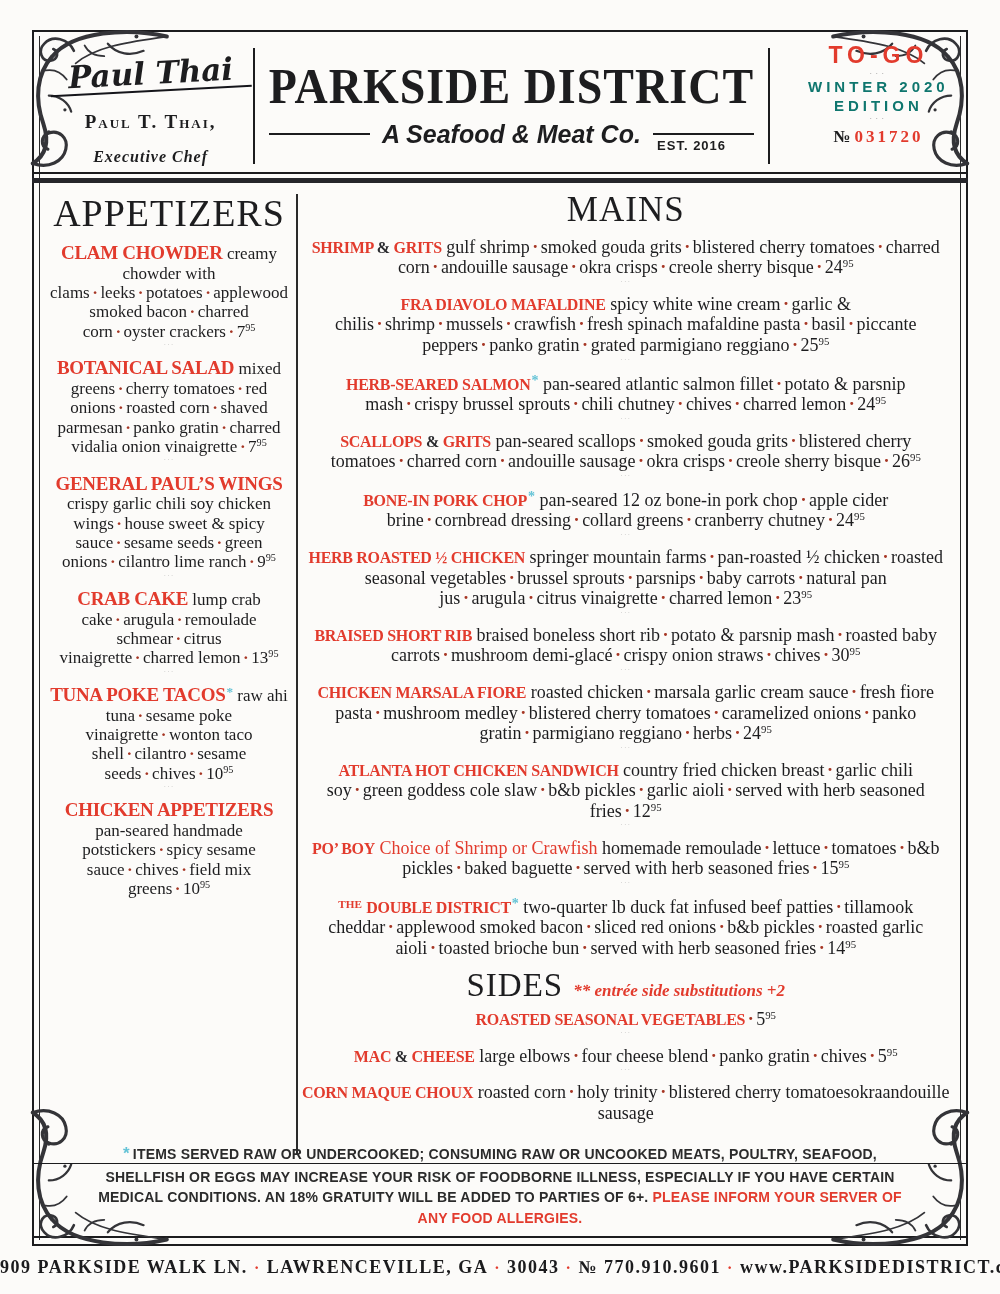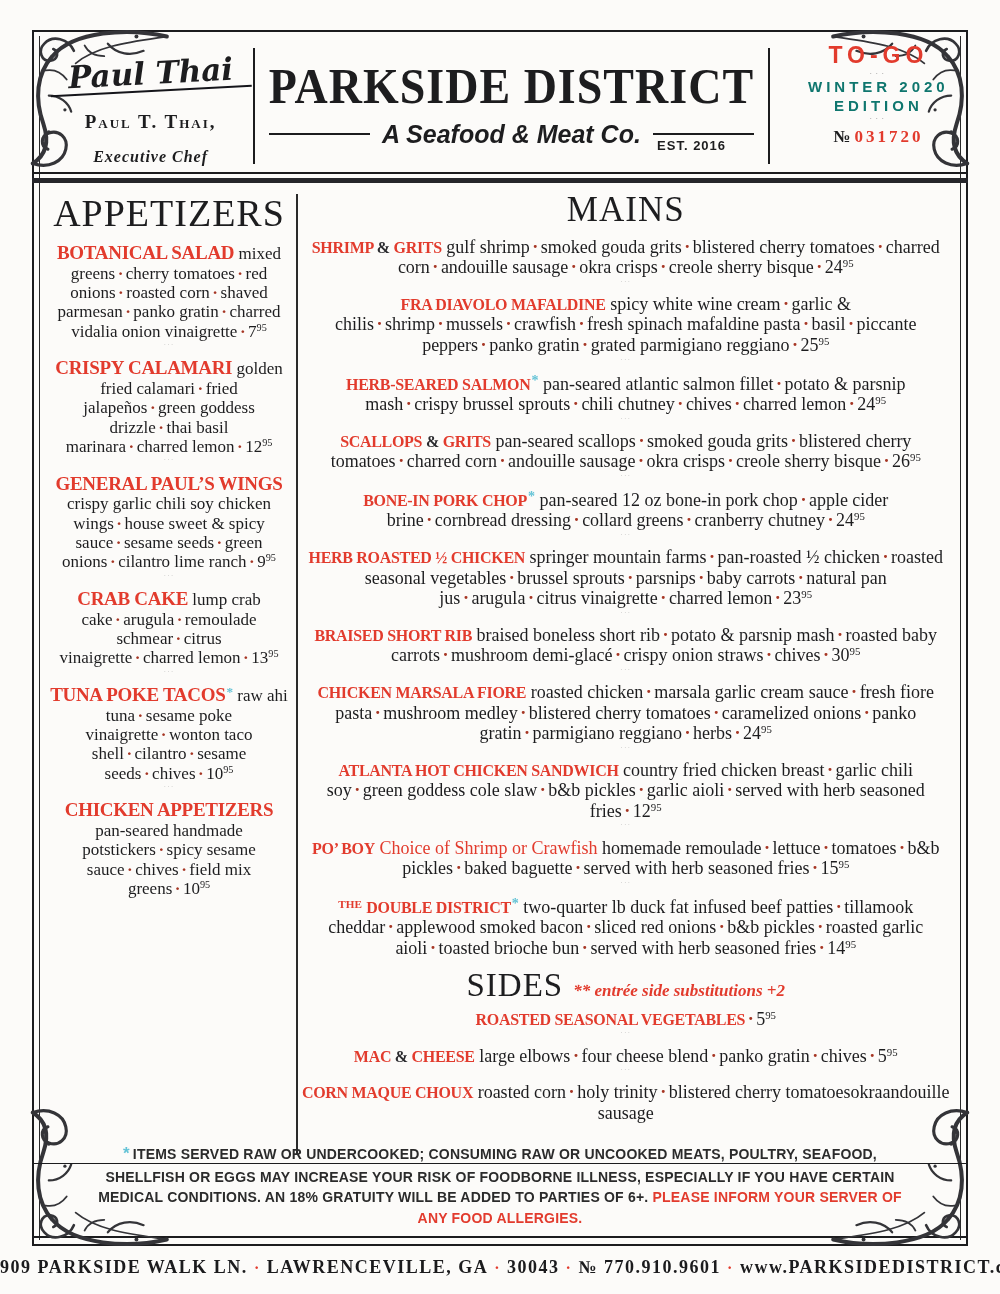--- a/index.html
+++ b/index.html
@@ -189,22 +189,22 @@
       </div>
     </div>
   </div>
   <div class="rule-thin"></div>
   <div class="rule-thick"></div>
 
   <div class="body">
     <div class="col-left">
       <h2 class="sect-title">APPETIZERS</h2>
       <div>
+          <div class="item"><span class="nm">CLAM CHOWDER</span> creamy chowder with clams<span class="dot">·</span>leeks<span class="dot">·</span>potatoes<span class="dot">·</span>applewood smoked bacon<span class="dot">·</span>charred corn<span class="dot">·</span>oyster crackers<span class="dot">·</span><span class="price">7<sup>95</sup></span></div>
           <div class="item"><span class="nm">BOTANICAL SALAD</span> mixed greens<span class="dot">·</span>cherry tomatoes<span class="dot">·</span>red onions<span class="dot">·</span>roasted corn<span class="dot">·</span>shaved parmesan<span class="dot">·</span>panko gratin<span class="dot">·</span>charred vidalia onion vinaigrette<span class="dot">·</span><span class="price">7<sup>95</sup></span></div>
-          <div class="item"><span class="nm">CRISPY CALAMARI</span> golden fried calamari<span class="dot">·</span>fried jalapeños<span class="dot">·</span>green goddess drizzle<span class="dot">·</span>thai basil marinara<span class="dot">·</span>charred lemon<span class="dot">·</span><span class="price">12<sup>95</sup></span></div>
           <div class="item"><span class="nm">GENERAL PAUL’S WINGS</span> crispy garlic chili soy chicken wings<span class="dot">·</span>house sweet &amp; spicy sauce<span class="dot">·</span>sesame seeds<span class="dot">·</span>green onions<span class="dot">·</span>cilantro lime ranch<span class="dot">·</span><span class="price">9<sup>95</sup></span></div>
           <div class="item"><span class="nm">CRAB CAKE</span> lump crab cake<span class="dot">·</span>arugula<span class="dot">·</span>remoulade schmear<span class="dot">·</span>citrus vinaigrette<span class="dot">·</span>charred lemon<span class="dot">·</span><span class="price">13<sup>95</sup></span></div>
           <div class="item"><span class="nm">TUNA POKE TACOS</span><span class="ast">*</span> raw ahi tuna<span class="dot">·</span>sesame poke vinaigrette<span class="dot">·</span>wonton taco shell<span class="dot">·</span>cilantro<span class="dot">·</span>sesame seeds<span class="dot">·</span>chives<span class="dot">·</span><span class="price">10<sup>95</sup></span></div>
           <div class="item"><span class="nm">CHICKEN APPETIZERS</span> pan-seared handmade potstickers<span class="dot">·</span>spicy sesame sauce<span class="dot">·</span>chives<span class="dot">·</span>field mix greens<span class="dot">·</span><span class="price">10<sup>95</sup></span></div>
         </div>
     </div>
     <div class="vdiv"></div>
     <div class="col-right">
       <h2 class="sect-title">MAINS</h2>
       <div>

